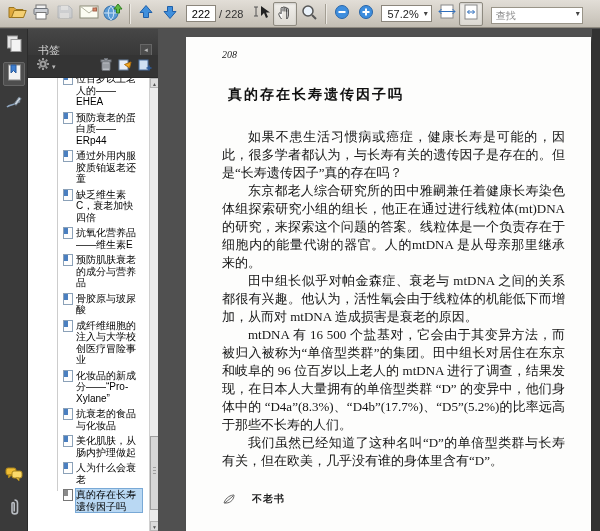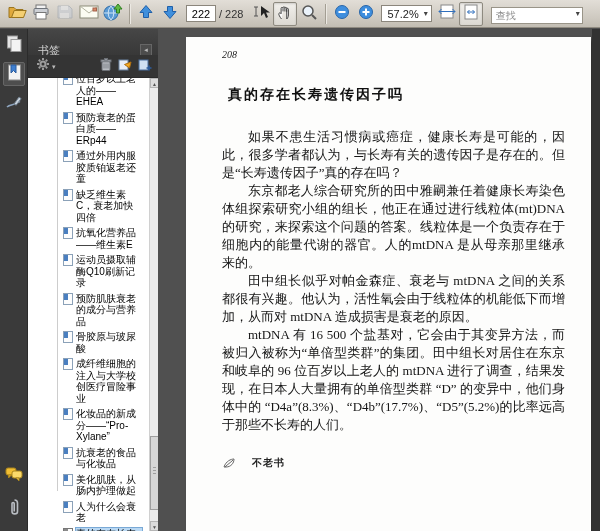--- a/index.html
+++ b/index.html
@@ -323,24 +323,20 @@
         <div class="bm lvl2">
             <span class="bm-icon"></span>
             <span class="bm-label">缺乏维生素C，衰老加快四倍</span>
           </div>
         <div class="bm lvl2">
             <span class="bm-icon"></span>
             <span class="bm-label">抗氧化营养品——维生素E</span>
           </div>
         <div class="bm lvl2">
             <span class="bm-icon"></span>
-            <span class="bm-label">运动员摄取辅酶Q10刷新记录</span>
-          </div>
-        <div class="bm lvl2">
-            <span class="bm-icon"></span>
             <span class="bm-label">预防肌肤衰老的成分与营养品</span>
           </div>
         <div class="bm lvl2">
             <span class="bm-icon"></span>
             <span class="bm-label">骨胶原与玻尿酸</span>
           </div>
         <div class="bm lvl2">
             <span class="bm-icon"></span>
             <span class="bm-label">成纤维细胞的注入与大学校创医疗冒险事业</span>
           </div>
@@ -376,20 +372,21 @@
 
   <div class="docpane">
     <div class="page">
       <div class="pagenum">208</div>
       <div class="doc-title">真的存在长寿遗传因子吗</div>
       <div class="body-text">
         <p>如果不患生活习惯病或癌症，健康长寿是可能的，因此，很多学者都认为，与长寿有关的遗传因子是存在的。但是“长寿遗传因子”真的存在吗？</p>
         <p>东京都老人综合研究所的田中雅嗣兼任着健康长寿染色体组探索研究小组的组长，他正在通过进行线粒体(mt)DNA 的研究，来探索这个问题的答案。线粒体是一个负责存在于细胞内的能量代谢的器官。人的mtDNA 是从母亲那里继承来的。</p>
         <p>田中组长似乎对帕金森症、衰老与 mtDNA 之间的关系都很有兴趣。他认为，活性氧会由于线粒体的机能低下而增加，从而对 mtDNA 造成损害是衰老的原因。</p>
         <p>mtDNA 有 16 500 个盐基对，它会由于其变异方法，而被归入被称为“单倍型类群”的集团。田中组长对居住在东京和岐阜的 96 位百岁以上老人的 mtDNA 进行了调查，结果发现，在日本人大量拥有的单倍型类群 “D” 的变异中，他们身体中的 “D4a”(8.3%)、“D4b”(17.7%)、“D5”(5.2%)的比率远高于那些不长寿的人们。</p>
+        <p>我们虽然已经知道了这种名叫“D”的单倍型类群与长寿有关，但在欧美，几乎没有谁的身体里含有“D”。</p>
       </div>
       <div class="page-footer">
         <span style="display:inline-flex;">
           <svg width="14" height="12">
               <path d="M2 10 C4 4 9 2 12 2 c0 4 -3 8 -8 8 z" fill="none" stroke="#666"></path>
               <path d="M3 10 C6 7 8 6 11 3" stroke="#666" fill="none"></path>
             </svg>
         </span>
         <span>不老书</span>
       </div>

